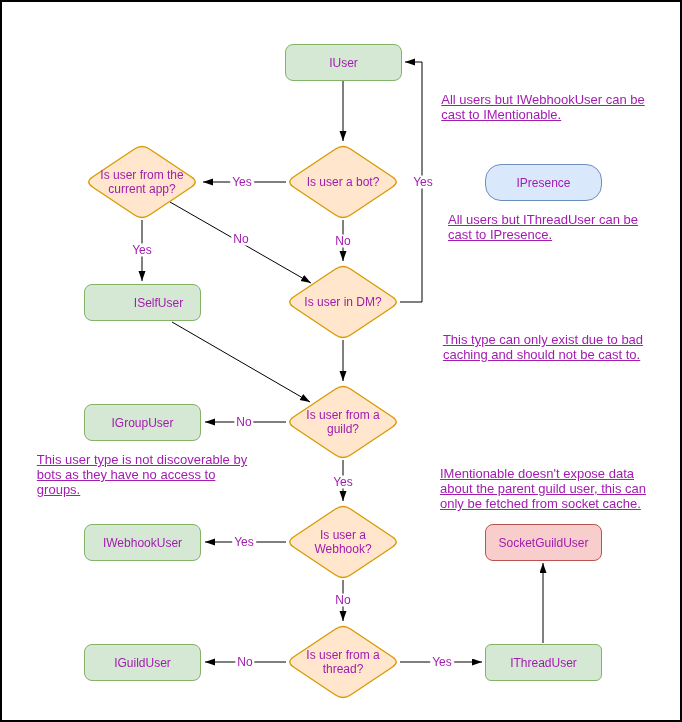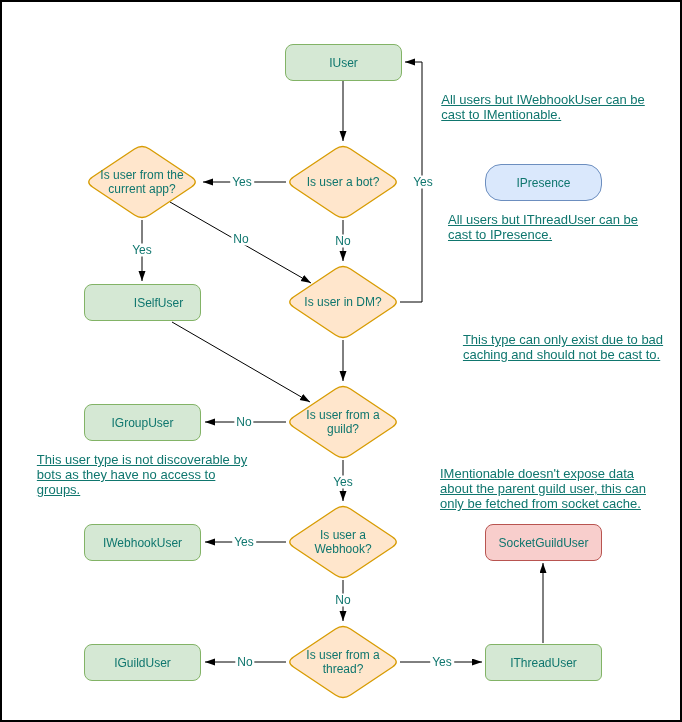--- a/index.html
+++ b/index.html
@@ -3,21 +3,21 @@
 <meta charset="utf-8">
 <style>
   html,body{margin:0;padding:0;background:#fff;}
   .canvas{
     position:relative;
     width:682px;height:722px;
     box-sizing:border-box;
     background:#ffffff;
     border:2px solid #000000;
     font-family:"Liberation Sans",sans-serif;
-    color:#0f766e;
+    color:#a21caf;
     overflow:hidden;
   }
   svg.edge-layer{position:absolute;left:0;top:0;width:678px;height:718px;}
   .node{
     position:absolute;
     width:117px;height:37px;
     box-sizing:border-box;
     border:1px solid;
     border-radius:8px;
     display:flex;align-items:center;justify-content:center;
@@ -150,21 +150,21 @@
   <span class="elabel" style="left:440px;top:660px;">Yes</span>
 
   <div class="note" style="left:541px;top:90px;">
     <div>All users but IWebhookUser can be</div>
     <div>cast to IMentionable.</div>
   </div>
   <div class="note" style="left:541px;top:210px;">
     <div>All users but IThreadUser can be</div>
     <div>cast to IPresence.</div>
   </div>
-  <div class="note" style="left:541px;top:330px;margin-left:20px;">
+  <div class="note" style="left:541px;top:330px;">
     <div>This type can only exist due to bad</div>
     <div>caching and should not be cast to.</div>
   </div>
   <div class="note" style="left:140px;top:450px;">
     <div>This user type is not discoverable by</div>
     <div>bots as they have no access to</div>
     <div>groups.</div>
   </div>
   <div class="note" style="left:541px;top:464px;">
     <div>IMentionable doesn't expose data</div>

